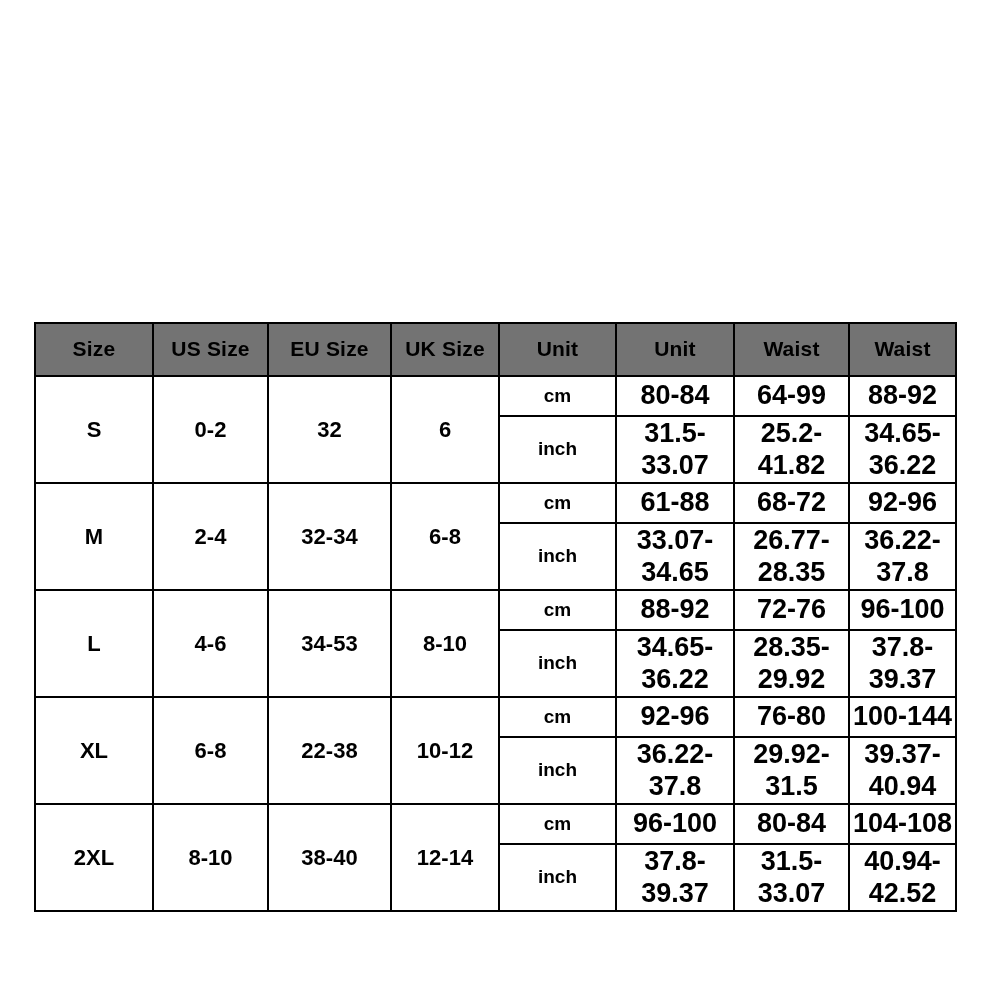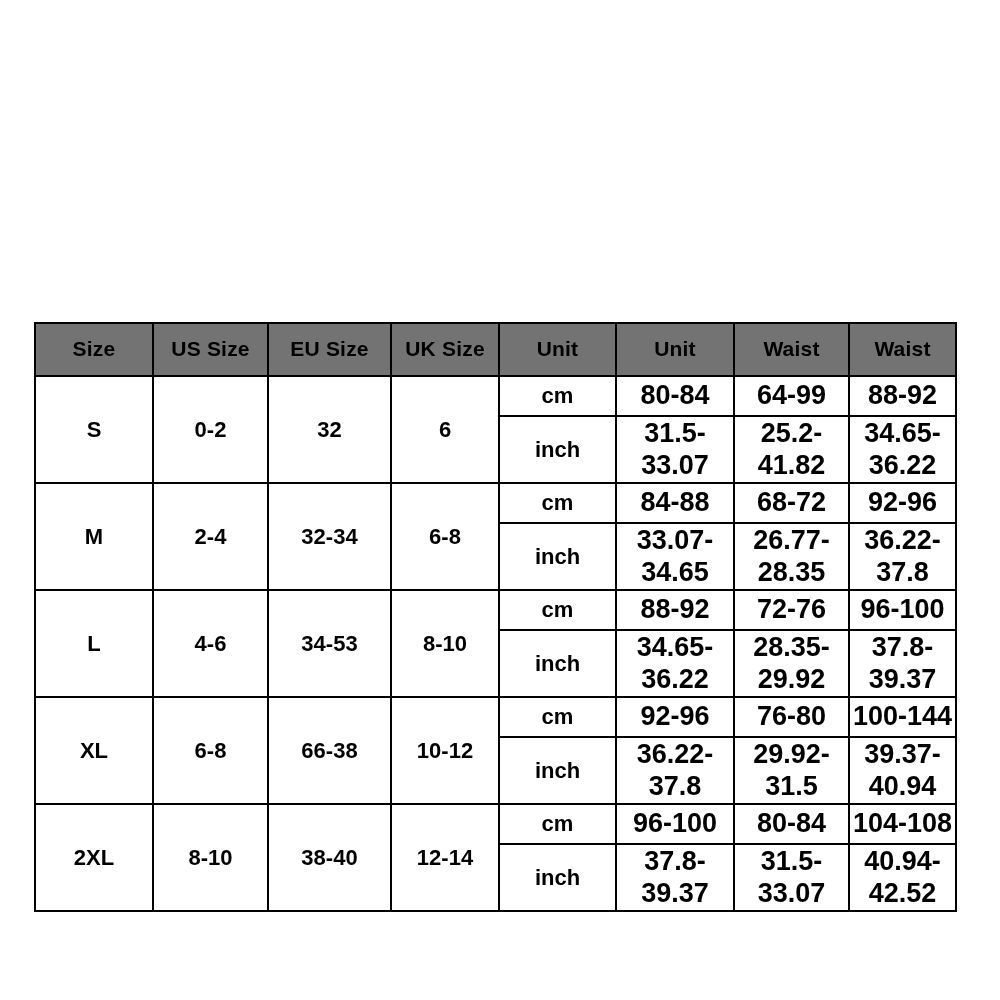--- a/index.html
+++ b/index.html
@@ -54,21 +54,21 @@
     letter-spacing: 0.2px;
   }
 
   
   td.grp {
     font-size: 22px;
   }
 
   
   td.unit {
-    font-size: 22px;
+    font-size: 19px;
   }
 
   
   td.val {
     font-size: 27px;
   }
 
   tr.row-cm td.unit,
   tr.row-cm td.val {
     height: 38px;
@@ -138,21 +138,21 @@
           <td class="val">25.2-41.82</td>
           <td class="val">34.65-36.22</td>
         </tr>
 
         <tr class="row-cm">
           <td class="grp" rowspan="2">M</td>
           <td class="grp" rowspan="2">2-4</td>
           <td class="grp" rowspan="2">32-34</td>
           <td class="grp" rowspan="2">6-8</td>
           <td class="unit">cm</td>
-          <td class="val">84-88</td>
+          <td class="val">61-88</td>
           <td class="val">68-72</td>
           <td class="val">92-96</td>
         </tr>
         <tr class="row-inch">
           <td class="unit">inch</td>
           <td class="val">33.07-34.65</td>
           <td class="val">26.77-28.35</td>
           <td class="val">36.22-37.8</td>
         </tr>
 
@@ -169,21 +169,21 @@
         <tr class="row-inch">
           <td class="unit">inch</td>
           <td class="val">34.65-36.22</td>
           <td class="val">28.35-29.92</td>
           <td class="val">37.8-39.37</td>
         </tr>
 
         <tr class="row-cm">
           <td class="grp" rowspan="2">XL</td>
           <td class="grp" rowspan="2">6-8</td>
-          <td class="grp" rowspan="2">66-38</td>
+          <td class="grp" rowspan="2">22-38</td>
           <td class="grp" rowspan="2">10-12</td>
           <td class="unit">cm</td>
           <td class="val">92-96</td>
           <td class="val">76-80</td>
           <td class="val">100-144</td>
         </tr>
         <tr class="row-inch">
           <td class="unit">inch</td>
           <td class="val">36.22-37.8</td>
           <td class="val">29.92-31.5</td>

